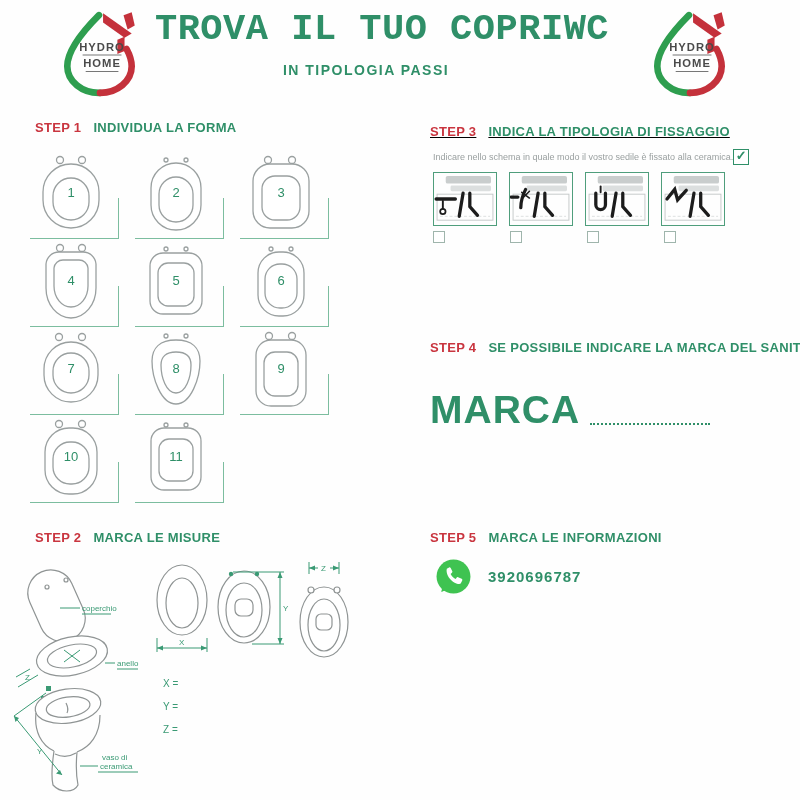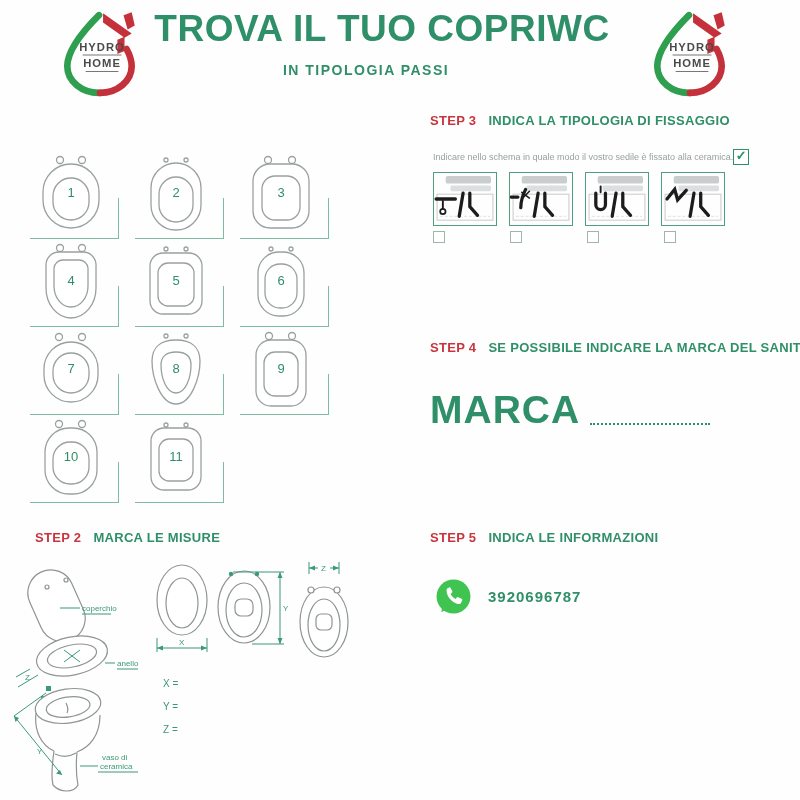--- a/index.html
+++ b/index.html
@@ -4,30 +4,30 @@
 <style>
   html,body{margin:0;padding:0;background:#fff;}
   body{width:800px;height:800px;font-family:"Liberation Sans",sans-serif;}
   .page{position:relative;width:800px;height:800px;background:#fefefe;overflow:hidden;}
 
   
   .logo{position:absolute;top:5px;width:92px;height:92px;}
   .logo.left{left:54px;}
   .logo.right{left:644px;}
   .title{position:absolute;top:8px;left:382px;transform:translateX(-50%);
-         font-size:37px;font-weight:800;color:#2F8F68;letter-spacing:.5px;white-space:nowrap;}
+         font-size:37px;font-weight:800;color:#2F8F68;letter-spacing:.5px;white-space:nowrap;font-family:Liberation Mono, monospace;}
   .subtitle{position:absolute;top:62px;left:366px;transform:translateX(-50%);
          font-size:14px;font-weight:800;color:#2F8F68;letter-spacing:1.5px;white-space:nowrap;}
 
   
   .step-head{position:absolute;font-size:13px;font-weight:800;letter-spacing:.3px;white-space:nowrap;}
   .step-head .lbl{color:#C9353F;margin-right:12px;}
   .step-head .ttl{color:#2F8F68;}
   #h1{left:35px;top:120px;} #h2{left:35px;top:530px;}
-  #h3{left:430px;top:113px;} #h4{left:430px;top:340px;} #h5{left:430px;top:530px;}
+  #h3{left:430px;top:124px;text-decoration:underline;} #h4{left:430px;top:340px;} #h5{left:430px;top:530px;}
 
   
   .shape-grid{position:absolute;left:30px;top:152px;display:grid;
               grid-template-columns:92px 92px 92px;grid-auto-rows:87px;column-gap:13px;row-gap:1px;}
   .cell{position:relative;}
   .br{position:absolute;left:0;bottom:0;width:88px;height:40px;
       border-right:1px solid #7CBD9F;border-bottom:1px solid #7CBD9F;}
   .cell.special .br{height:46px;width:84px;}
   .seat{position:absolute;left:6px;top:0;width:70px;height:80px;}
   .seat circle,.seat rect,.seat path{stroke:#9aa0a0;fill:#fff;stroke-width:1.3;}
@@ -46,21 +46,21 @@
   .fix-box{width:62px;height:52px;border:1px solid #4F9E7C;background:#fefefe;}
   .fix-checks{position:absolute;left:433px;top:231px;display:flex;gap:65px;}
   .chk{width:10px;height:10px;border:1px solid #9FB5AC;background:#fff;}
 
   
   .marca-row{position:absolute;left:430px;top:388px;display:flex;align-items:flex-end;}
   .marca{font-size:39px;font-weight:800;color:#2F8F68;letter-spacing:1px;}
   .dotline{width:120px;border-bottom:2px dotted #2F8F68;margin-left:10px;margin-bottom:7px;}
 
   
-  .wa-row{position:absolute;left:435px;top:578px;display:flex;align-items:center;gap:16px;}
+  .wa-row{position:absolute;left:435px;top:558px;display:flex;align-items:center;gap:16px;}
   .phone{font-size:15px;font-weight:800;color:#2F8F68;letter-spacing:1px;}
 
   
   .toilet{position:absolute;left:10px;top:553px;}
   .tv1{position:absolute;left:148px;top:560px;}
   .tv2{position:absolute;left:214px;top:560px;}
   .tv3{position:absolute;left:294px;top:560px;}
   .g{stroke:#8f9494;fill:#fff;stroke-width:1.2;}
   .gn{stroke:#8f9494;fill:none;stroke-width:1.2;}
   .d{stroke:#3A9A74;fill:none;stroke-width:1;}
@@ -94,20 +94,23 @@
     <path d="M62,34 L69,31 L69,45 L62,48 Z" fill="#C4313B"></path>
     <text x="47" y="45" text-anchor="middle" font-size="11" font-weight="bold" fill="#4a4a4a" letter-spacing="1">HYDRO</text>
     <path d="M28,49 H66" stroke="#777" stroke-width="1"></path>
     <text x="47" y="61" text-anchor="middle" font-size="11" font-weight="bold" fill="#4a4a4a" letter-spacing="1">HOME</text>
     <path d="M31,65 H63" stroke="#777" stroke-width="1"></path>
   </svg>
 
   <div class="title">TROVA IL TUO COPRIWC</div>
   <div class="subtitle">IN TIPOLOGIA PASSI</div>
 
+  <div class="step-head" id="h1">
+    <span class="lbl">STEP 1</span><span class="ttl">INDIVIDUA LA FORMA</span>
+  </div>
 
   <div class="shape-grid">
     <div class="cell">
       <span class="br"></span>
       <svg class="seat" viewBox="0 0 70 80">
         <circle cx="24" cy="8" r="3.5"></circle>
           <circle cx="46" cy="8" r="3.5"></circle>
         <rect x="7" y="12" width="56" height="64" rx="28"></rect>
           <rect x="17" y="26" width="36" height="42" rx="18"></rect>
       </svg>
@@ -296,21 +299,21 @@
 
   <div class="step-head" id="h4">
     <span class="lbl">STEP 4</span><span class="ttl">SE POSSIBILE INDICARE LA MARCA DEL SANITARIO</span>
   </div>
   <div class="marca-row">
     <span class="marca">MARCA</span>
     <span class="dotline"></span>
   </div>
 
   <div class="step-head" id="h5">
-    <span class="lbl">STEP 5</span><span class="ttl">INDICA LE INFORMAZIONI</span>
+    <span class="lbl">STEP 5</span><span class="ttl">MARCA LE INFORMAZIONI</span>
   </div>
   <div class="wa-row">
     <svg width="37" height="37" viewBox="0 0 36 36">
       <circle cx="18" cy="18" r="16.5" fill="#3FC351"></circle>
       <path d="M6,33 L8,25 L14,30 Z" fill="#3FC351"></path>
       <path d="M11.5,10.5 c-1,4 1.5,9.5 6,12.5 c3,2 6.5,2.8 7.5,1.8 l1.5,-3 c0.3,-0.6 0,-1.2 -0.6,-1.5 l-3.4,-1.6 c-0.5,-0.25 -1.1,-0.1 -1.4,0.35 l-0.9,1.3 c-1.8,-0.7 -4.2,-2.9 -5,-4.9 l1.3,-1 c0.45,-0.35 0.6,-0.95 0.35,-1.45 l-1.6,-3.3 c-0.3,-0.6 -1,-0.85 -1.55,-0.55 z" fill="#fff"></path>
     </svg>
     <span class="phone">3920696787</span>
   </div>
 

